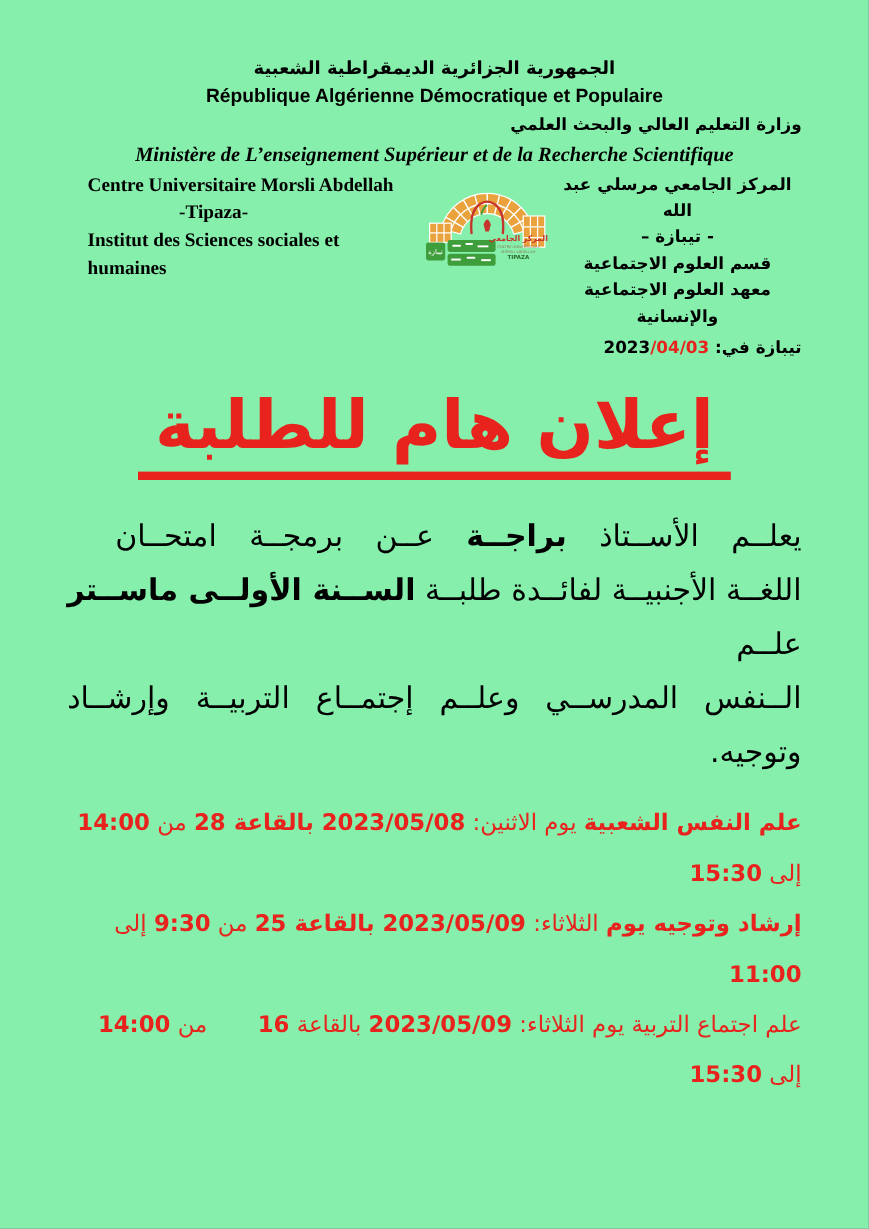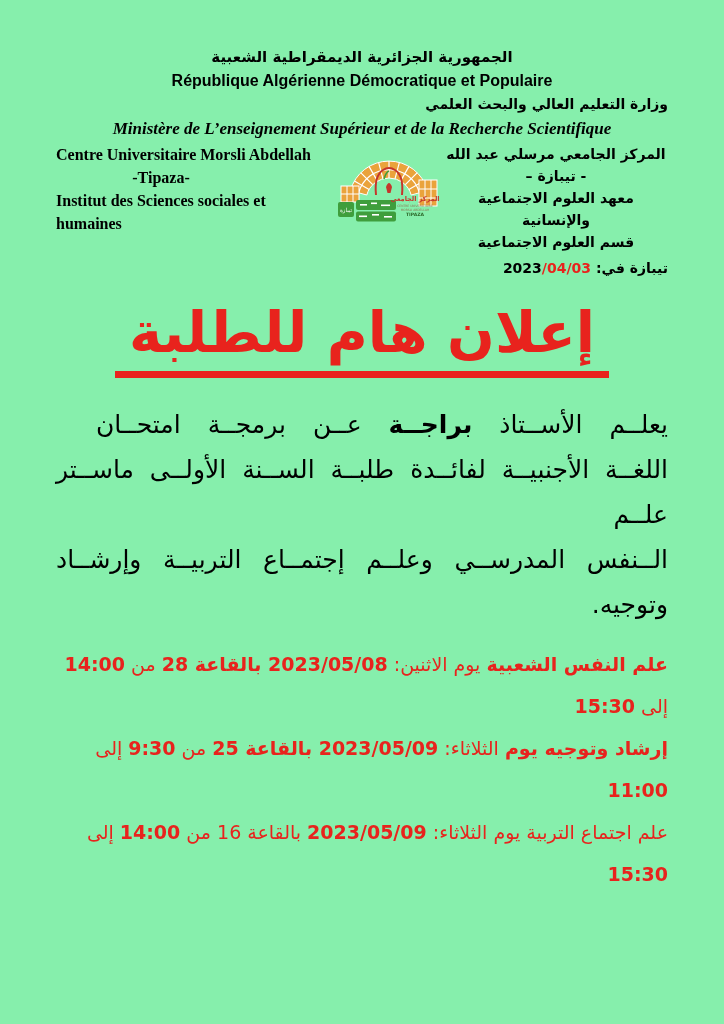--- a/index.html
+++ b/index.html
@@ -8,21 +8,21 @@
     box-sizing:border-box;padding:46px 56px 0 56px;
     font-family:"DejaVu Sans",sans-serif;color:#000;overflow:hidden;position:relative;
   }
   
   .hdr-ar1{font-size:15px;font-weight:bold;text-align:center;direction:rtl;line-height:23px;}
   .hdr-fr1{font-family:"Liberation Sans",sans-serif;font-size:16px;font-weight:bold;text-align:center;line-height:24px;}
   .hdr-ar2{font-size:14px;font-weight:bold;direction:rtl;line-height:23px;}
   .hdr-fr2{font-family:"Liberation Serif",serif;font-size:17px;font-weight:bold;text-align:center;line-height:25px;font-style:italic;}
   
   .info-row{display:flex;align-items:flex-start;margin-top:2px;}
-  .left-block{width:278px;font-family:"Liberation Serif",serif;font-weight:bold;font-size:16px;line-height:23px;}
+  .left-block{width:278px;font-family:"Liberation Serif",serif;font-weight:bold;font-size:16px;line-height:23px;margin-left:17px;}
   .lb-tipaza{width:210px;text-align:center;}
   .logo-box{width:106px;height:94px;flex:0 0 auto;margin:0 2px;}
   .right-block{flex:1;direction:rtl;text-align:center;font-weight:bold;font-size:14px;line-height:22px;}
   .date-line{margin-top:4px;text-align:right;font-size:14px;font-weight:bold;}
   
   .title-wrap{text-align:center;margin-top:22px;}
   .title{
     display:inline-block;color:var(--red);font-size:56px;font-weight:bold;
     line-height:1.15;direction:rtl;border-bottom:7px solid var(--red);padding:0 14px 6px 14px;
   }
@@ -105,38 +105,38 @@
         <text x="79" y="58" font-size="6.5" font-weight="bold" fill="#c5352b" text-anchor="middle" font-family="DejaVu Sans, sans-serif">المركز الجامعي</text>
         <text x="79" y="63.5" font-size="3" fill="#8a7a55" text-anchor="middle" font-family="DejaVu Sans, sans-serif">CENTRE UNIVERSITAIRE</text>
         <text x="79" y="67.5" font-size="3" fill="#8a7a55" text-anchor="middle" font-family="DejaVu Sans, sans-serif">MORSLI ABDELLAH</text>
         <text x="79" y="73" font-size="4.6" font-weight="bold" fill="#2e6b2c" text-anchor="middle" font-family="DejaVu Sans, sans-serif">TIPAZA</text>
       </svg>
     </div>
 
     <div class="right-block">
       <div>المركز الجامعي مرسلي عبد الله</div>
       <div>- تيبازة –</div>
+      <div>قسم العلوم الاجتماعية</div>
       <div>معهد العلوم الاجتماعية والإنسانية</div>
-      <div>قسم العلوم الاجتماعية</div>
       <div class="date-line">
         <span>تيبازة في: </span><bdi dir="ltr"><span>2023</span><span class="red">/04/03</span></bdi>
       </div>
     </div>
   </div>
 
   <div class="title-wrap">
     <div class="title">إعلان هام للطلبة</div>
   </div>
 
   <div class="body-par">
     <div class="body-line first"><span>يعلــم الأســتاذ </span><span style="font-weight: bold;">براجــة</span><span> عــن برمجــة امتحــان</span></div>
-    <div class="body-line"><span>اللغــة الأجنبيــة لفائــدة طلبــة </span><span style="font-weight: normal;">الســنة الأولــى ماســتر</span><span> علــم</span></div>
+    <div class="body-line"><span>اللغــة الأجنبيــة لفائــدة طلبــة </span><span style="font-weight: bold;">الســنة الأولــى ماســتر</span><span> علــم</span></div>
     <div class="body-line"><span>الــنفس المدرســي وعلــم إجتمــاع التربيــة  وإرشــاد</span></div>
     <div class="body-line last"><span>وتوجيه.</span></div>
   </div>
 
   <div class="schedule">
     <div class="sched-line"><span style="font-weight: bold;">علم النفس الشعبية</span><span> يوم الاثنين: </span><span style="font-weight: bold;">2023/05/08 بالقاعة 28</span><span> من </span><span style="font-weight: bold;">14:00</span><span> إلى </span><span style="font-weight: bold;">15:30</span></div>
     <div class="sched-line"><span style="font-weight: bold;">إرشاد وتوجيه يوم</span><span> الثلاثاء: </span><span style="font-weight: bold;">2023/05/09 بالقاعة 25</span><span> من </span><span style="font-weight: bold;">9:30</span><span> إلى </span><span style="font-weight: bold;">11:00</span></div>
-    <div class="sched-line"><span>علم اجتماع التربية يوم الثلاثاء: </span><span style="font-weight: bold;">2023/05/09</span><span> بالقاعة </span><span style="font-weight: normal;">16</span><span> من </span><span style="font-weight: bold;">14:00</span><span> إلى </span><span style="font-weight: bold;">15:30</span></div>
+    <div class="sched-line"><span>علم اجتماع التربية يوم الثلاثاء: </span><span style="font-weight: bold;">2023/05/09</span><span> بالقاعة </span><span style="font-weight: bold; margin-left: 36px;">16</span><span> من </span><span style="font-weight: bold;">14:00</span><span> إلى </span><span style="font-weight: bold;">15:30</span></div>
   </div>
 
 </div>
 
 </body></html>

